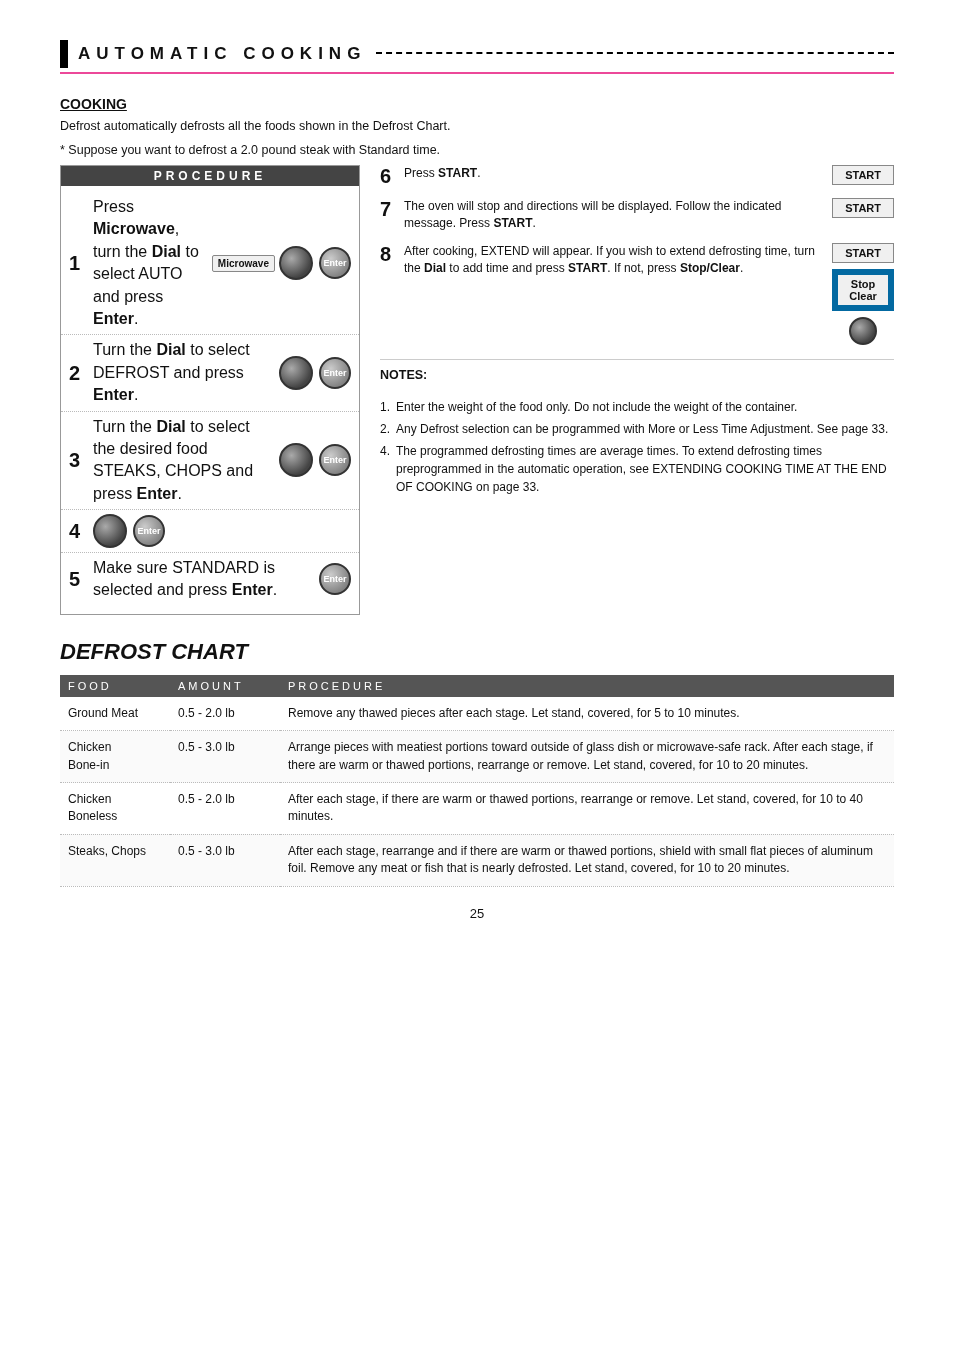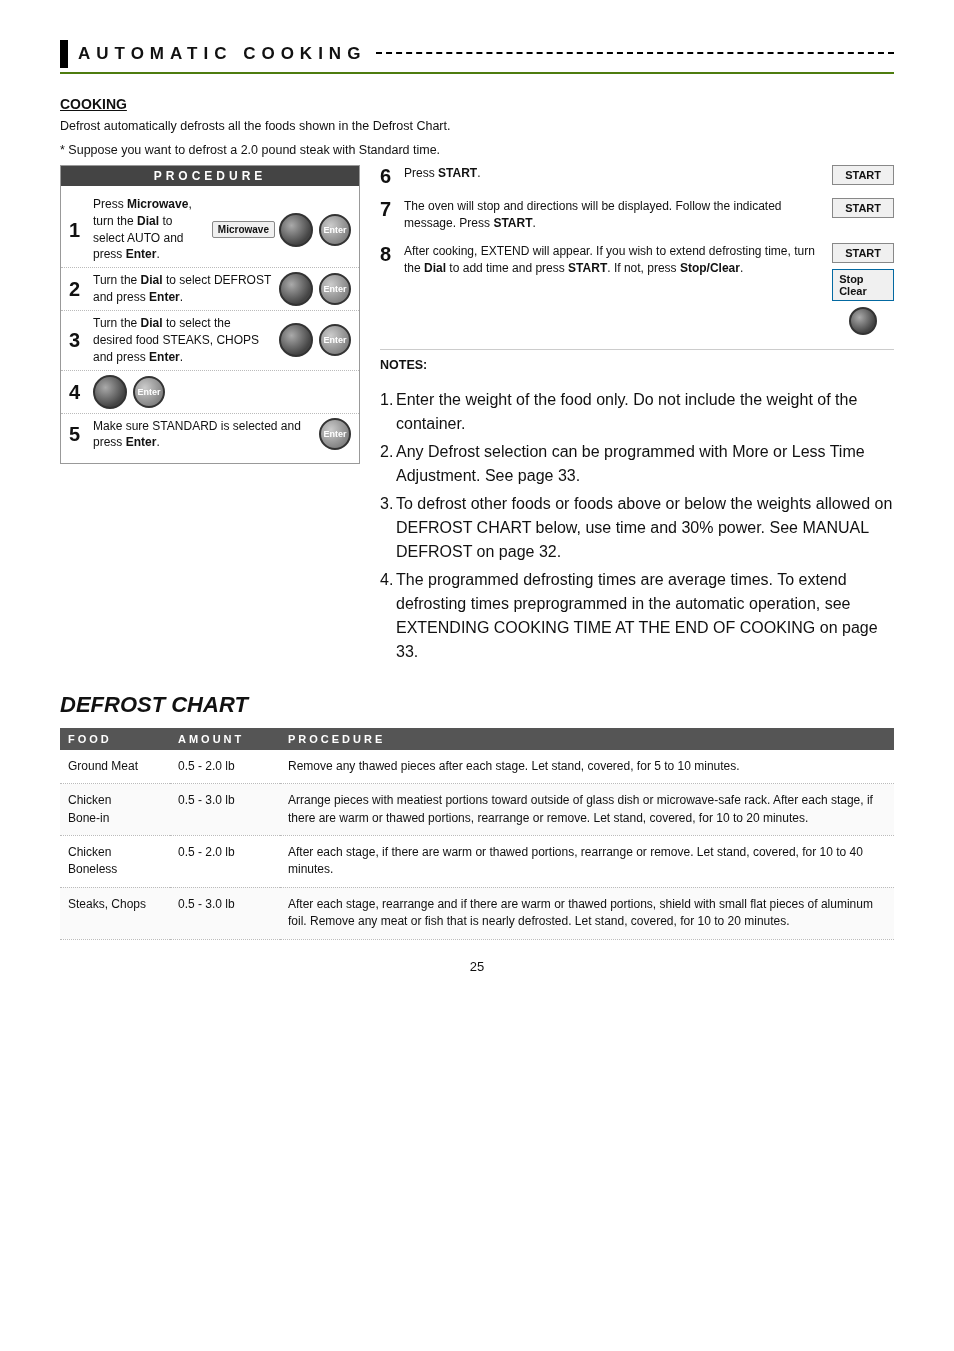--- a/index.html
+++ b/index.html
@@ -11,21 +11,21 @@
       width: 954px;
       min-height: 1351px;
       padding: 40px 60px;
     }
 
     
     .page-title-bar {
       display: flex;
       align-items: center;
       margin-bottom: 22px;
-      border-bottom: 2px solid #4d7c0f;
+      border-bottom: 2px solid #ec4899;
       padding-bottom: 4px;
     }
     .page-title-accent {
       width: 8px;
       height: 28px;
       background: #000;
       margin-right: 10px;
       flex-shrink: 0;
     }
     .page-title-text {
@@ -99,21 +99,21 @@
 
     .step-number {
       font-size: 20px;
       font-weight: bold;
       width: 18px;
       flex-shrink: 0;
       line-height: 1;
     }
 
     .step-text {
-      font-size: 12px;
+      font-size: 16px;
       line-height: 1.4;
       flex: 1;
     }
 
     .step-icons {
       display: flex;
       align-items: center;
       gap: 4px;
       flex-shrink: 0;
     }
@@ -173,26 +173,26 @@
       padding: 3px 12px;
       font-size: 11px;
       font-weight: bold;
       background: #f0f0f0;
       text-align: center;
       flex-shrink: 0;
       min-width: 60px;
     }
 
     .stop-clear-btn {
-      border: 1px solid #0369a1;
+      border: 6px solid #0369a1;
       padding: 3px 6px;
       font-size: 11px;
       font-weight: bold;
       background: #f0f0f0;
-      text-align: left;
+      text-align: center;
       flex-shrink: 0;
       min-width: 50px;
     }
 
     .right-step-with-btn {
       display: flex;
       gap: 8px;
       align-items: flex-start;
       margin-bottom: 10px;
     }
@@ -211,21 +211,21 @@
       padding-top: 8px;
     }
 
     .notes-title {
       font-weight: bold;
       font-size: 12.5px;
       margin-bottom: 16px;
     }
 
     .notes-list {
-      font-size: 16px;
+      font-size: 12px;
       line-height: 1.5;
       padding-left: 0;
     }
 
     .notes-list li {
       margin-bottom: 4px;
       padding-left: 16px;
       position: relative;
       list-style: none;
     }
@@ -248,21 +248,21 @@
       width: 100%;
       border-collapse: collapse;
       font-size: 12px;
     }
 
     .defrost-table thead tr th {
       background: #555;
       color: #fff;
       letter-spacing: 3px;
       font-size: 11px;
-      font-weight: bold;
+      font-weight: normal;
       padding: 5px 8px;
       text-align: left;
     }
 
     .defrost-table tbody tr {
       border-bottom: 1px dotted #bbb;
     }
 
     .defrost-table tbody td {
       padding: 8px 8px;
@@ -396,21 +396,20 @@
         <div class="stop-clear-btn">Stop<br>Clear</div>
         <div class="dial-icon" style="width:28px;height:28px;align-self:center;"></div>
       </div>
     </div>
 
     <div class="notes-section">
       <div class="notes-title">NOTES:</div>
       <ul class="notes-list">
         <li data-num="1">Enter the weight of the food only. Do not include the weight of the container.</li>
         <li data-num="2">Any Defrost selection can be programmed with More or Less Time Adjustment. See page 33.</li>
-        <li data-num="3">To defrost other foods or foods above or below the weights allowed on DEFROST CHART below, use time and 30% power. See MANUAL DEFROST on page 32.</li>
         <li data-num="4">The programmed defrosting times are average times. To extend defrosting times preprogrammed in the automatic operation, see EXTENDING COOKING TIME AT THE END OF COOKING on page 33.</li>
       </ul>
     </div>
 
   </div>
 </div>
 
 <div class="chart-title">DEFROST CHART</div>
 
 <table class="defrost-table">

